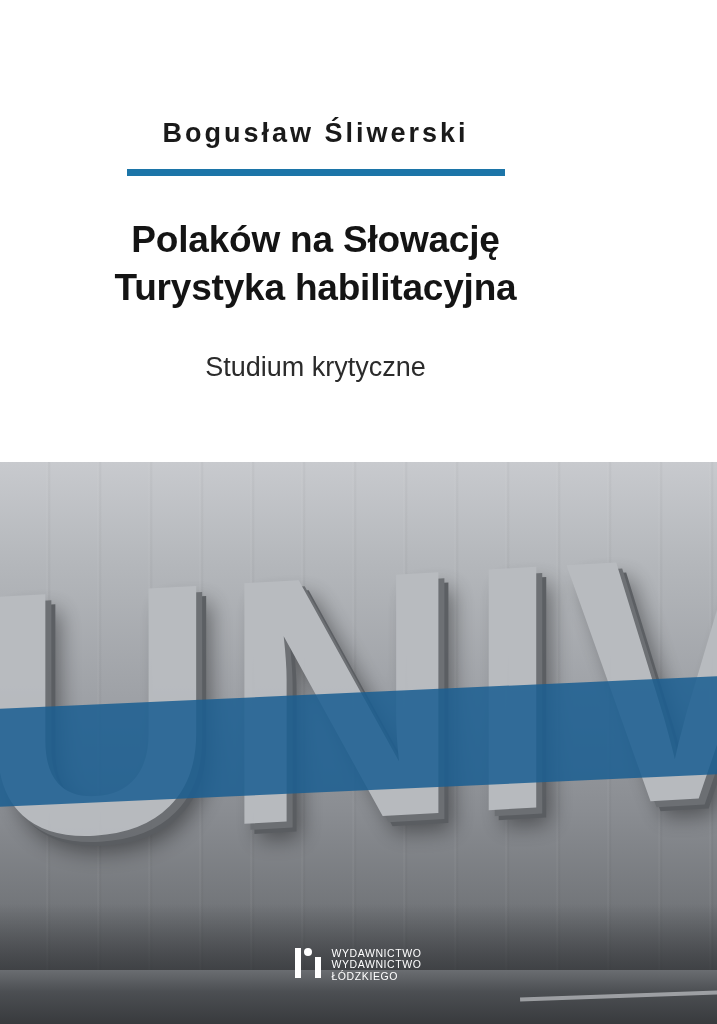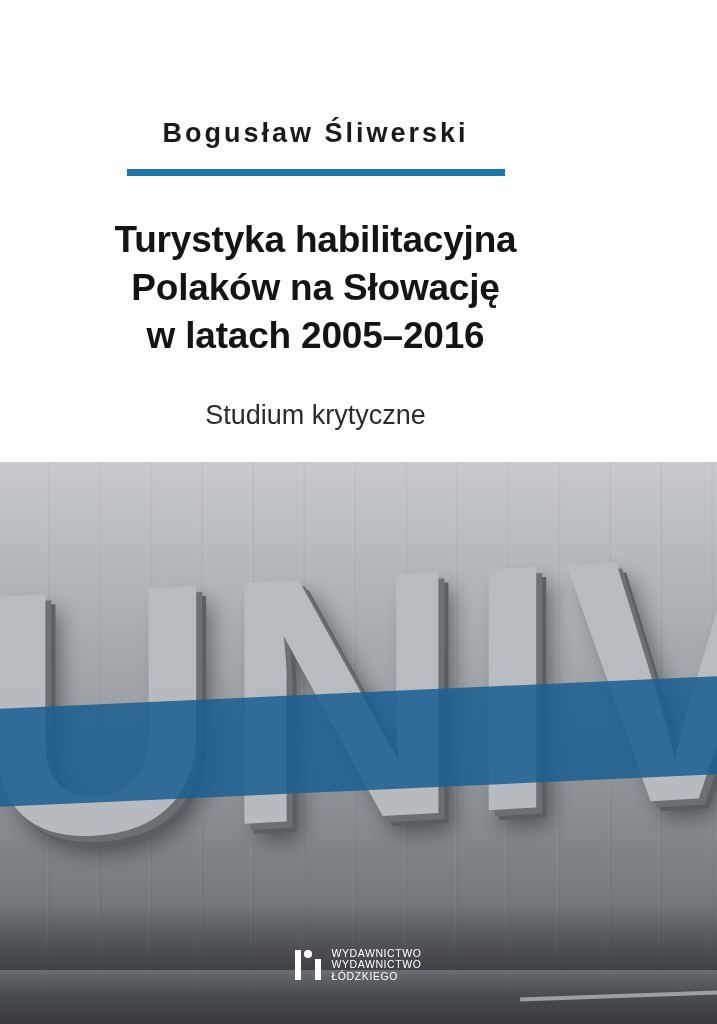--- a/index.html
+++ b/index.html
@@ -160,21 +160,21 @@
   }
 
   
   .publisher {
     position: absolute;
     left: 0;
     bottom: 42px;
     width: 717px;
     display: flex;
     justify-content: center;
-    align-items: center;
+    align-items: flex-start;
     gap: 10px;
   }
   .publisher-mark {
     display: flex;
     align-items: flex-end;
     gap: 3px;
     height: 30px;
   }
   .publisher-mark i {
     display: block;
@@ -202,23 +202,22 @@
 </head>
 <body>
 
 <div class="cover">
 
   <div class="top-area">
     <div class="author">Bogusław Śliwerski</div>
     <div class="author-rule"></div>
 
     <div class="title">
+      <span class="line">Polaków na Słowację</span>
       <span class="line">Turystyka habilitacyjna</span>
-      <span class="line">Polaków na Słowację</span>
-      <span class="line">w latach 2005–2016</span>
     </div>
 
     <div class="subtitle">Studium krytyczne</div>
   </div>
 
   <div class="photo">
     <div class="photo-bg"></div>
     <div class="photo-seams"></div>
     <div class="photo-letters">UNIVER</div>
     <div class="photo-ground"></div>

